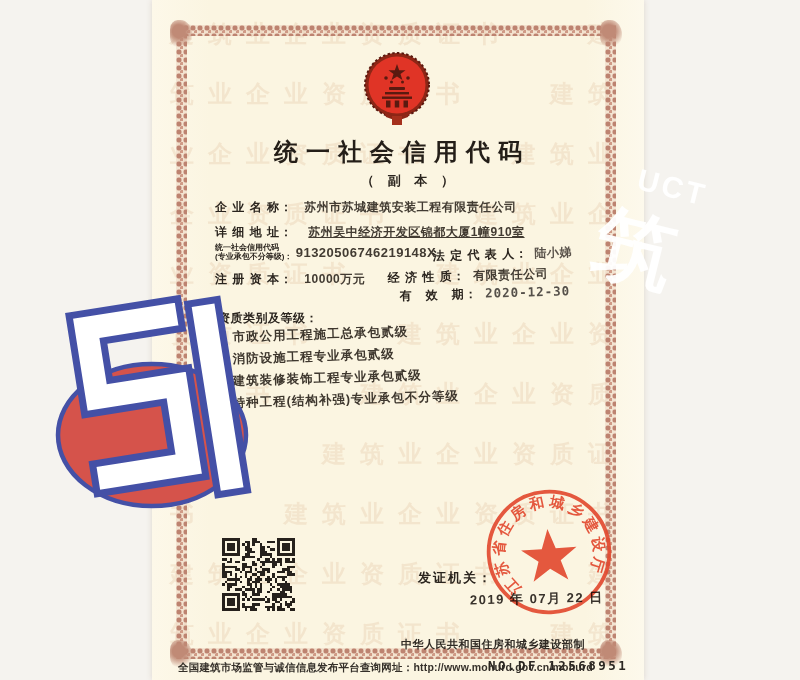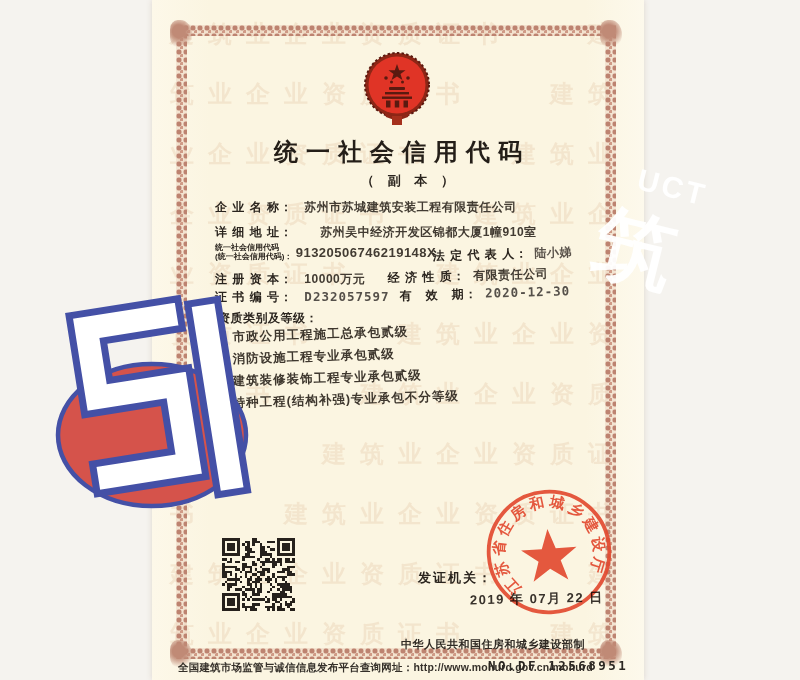--- a/index.html
+++ b/index.html
@@ -106,50 +106,46 @@
       <div class="cert-title">统一社会信用代码</div>
       <div class="cert-subtitle">（ 副 本 ）</div>
 
       <div class="row" style="left:63px;top:199px;">
         <span class="lbl">企 业 名 称：</span>
         <span class="val" style="margin-left:8px;">苏州市苏城建筑安装工程有限责任公司</span>
       </div>
 
       <div class="row" style="left:63px;top:224px;">
         <span class="lbl">详 细 地 址：</span>
-        <span class="val" style="margin-left:24px;">苏州吴中经济开发区锦都大厦1幢910室</span>
+        <span class="val" style="margin-left:12px;text-decoration:underline;">苏州吴中经济开发区锦都大厦1幢910室</span>
       </div>
 
       <div class="row" style="left:63px;top:243px;">
         <span style="display:inline-block;vertical-align:middle;">
           <span class="small-lbl" style="display:block;">统一社会信用代码</span>
-          <span class="small-lbl" style="display:block;">(统一社会信用代码)：</span>
+          <span class="small-lbl" style="display:block;">(专业承包不分等级)：</span>
         </span>
         <span class="val" style="font-size:13px;vertical-align:middle;">91320506746219148X</span>
       </div>
 
       <div class="row tilt" style="left:281px;top:248px;">
         <span class="lbl">法 定 代 表 人：</span>
         <span class="val" style="margin-left:3px;color:#5a534b;">陆小娣</span>
       </div>
 
       <div class="row" style="left:63px;top:271px;">
         <span class="lbl">注 册 资 本：</span>
         <span class="val" style="margin-left:8px;">10000万元</span>
       </div>
 
       <div class="row tilt" style="left:236px;top:270px;">
         <span class="lbl">经 济 性 质：</span>
         <span class="val" style="margin-left:4px;">有限责任公司</span>
       </div>
 
-      <div class="row" style="left:63px;top:289px;">
-        <span class="lbl">证 书 编 号：</span>
-        <span class="stamp" style="margin-left:8px;font-size:12.5px;">D232057597</span>
-      </div>
 
       <div class="row tilt" style="left:248px;top:288px;">
         <span class="lbl">有　效　期：</span>
         <span class="stamp" style="margin-left:4px;font-size:12.5px;">2020-12-30</span>
       </div>
 
       <div class="row" style="left:66px;top:310px;">
         <span class="lbl" style="letter-spacing:.5px;margin-top:40px;">资质类别及等级：</span>
       </div>
 

